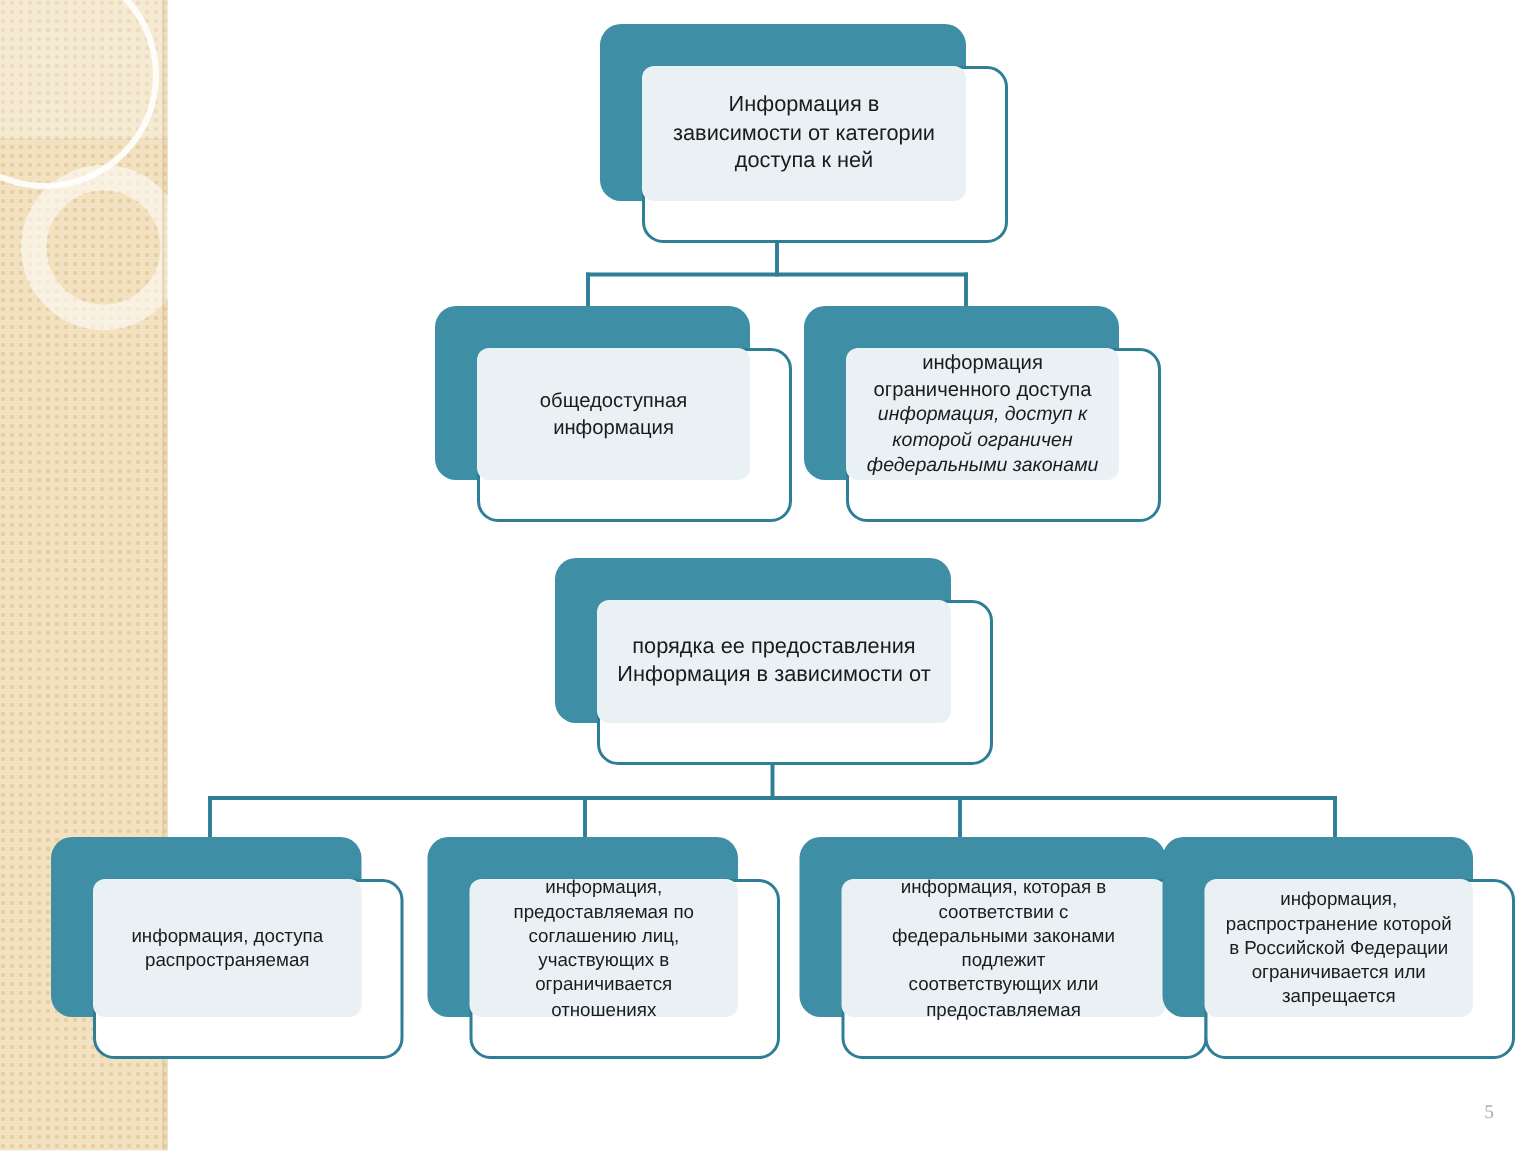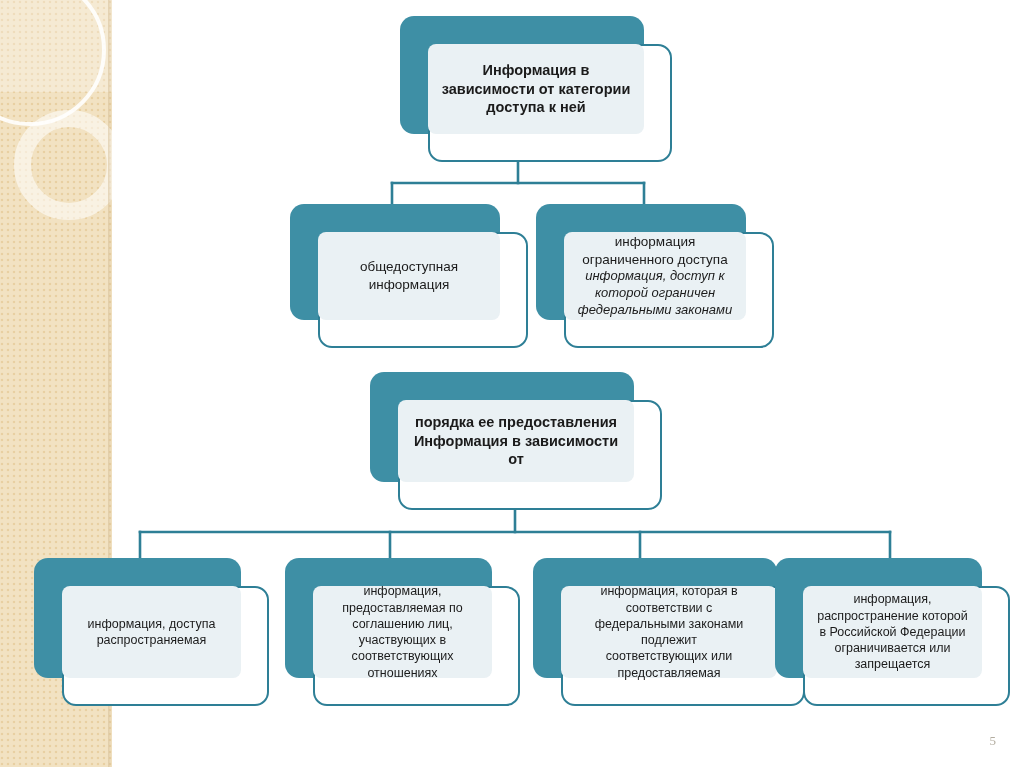--- a/index.html
+++ b/index.html
@@ -111,21 +111,21 @@
     flex-direction: column;
     align-items: center;
     justify-content: center;
     text-align: center;
     padding: 4px 8px;
     color: #1b1b1b;
     line-height: 1.30;
   }
   .node .inner .ln { display: block; width: 100%; }
 
-  .t-bold   { font-weight: bold; font-size: 14.5px; }
+  .t-bold   { font-weight: normal; font-size: 14.5px; }
   .t-normal { font-weight: normal; font-size: 13.5px; }
   .t-small  { font-weight: normal; font-size: 12.5px; }
   .t-italic { font-style: italic; font-weight: normal; font-size: 13px; }
 
   .sub-block { margin-top: 0; }
 
   
   .page-number {
     position: absolute;
     right: 28px;
@@ -217,21 +217,21 @@
     </div>
 
     <div class="node" style="left:285px; top:558px; width:235px; height:148px;">
       <div class="shadow"></div>
       <div class="card"></div>
       <div class="inner">
         <span class="ln t-small">информация,</span>
         <span class="ln t-small">предоставляемая по</span>
         <span class="ln t-small">соглашению лиц,</span>
         <span class="ln t-small">участвующих в</span>
-        <span class="ln t-small">соответствующих</span>
+        <span class="ln t-small">ограничивается</span>
         <span class="ln t-small">отношениях</span>
       </div>
     </div>
 
     <div class="node" style="left:533px; top:558px; width:272px; height:148px;">
       <div class="shadow"></div>
       <div class="card"></div>
       <div class="inner">
         <span class="ln t-small">информация, которая в</span>
         <span class="ln t-small">соответствии с</span>

